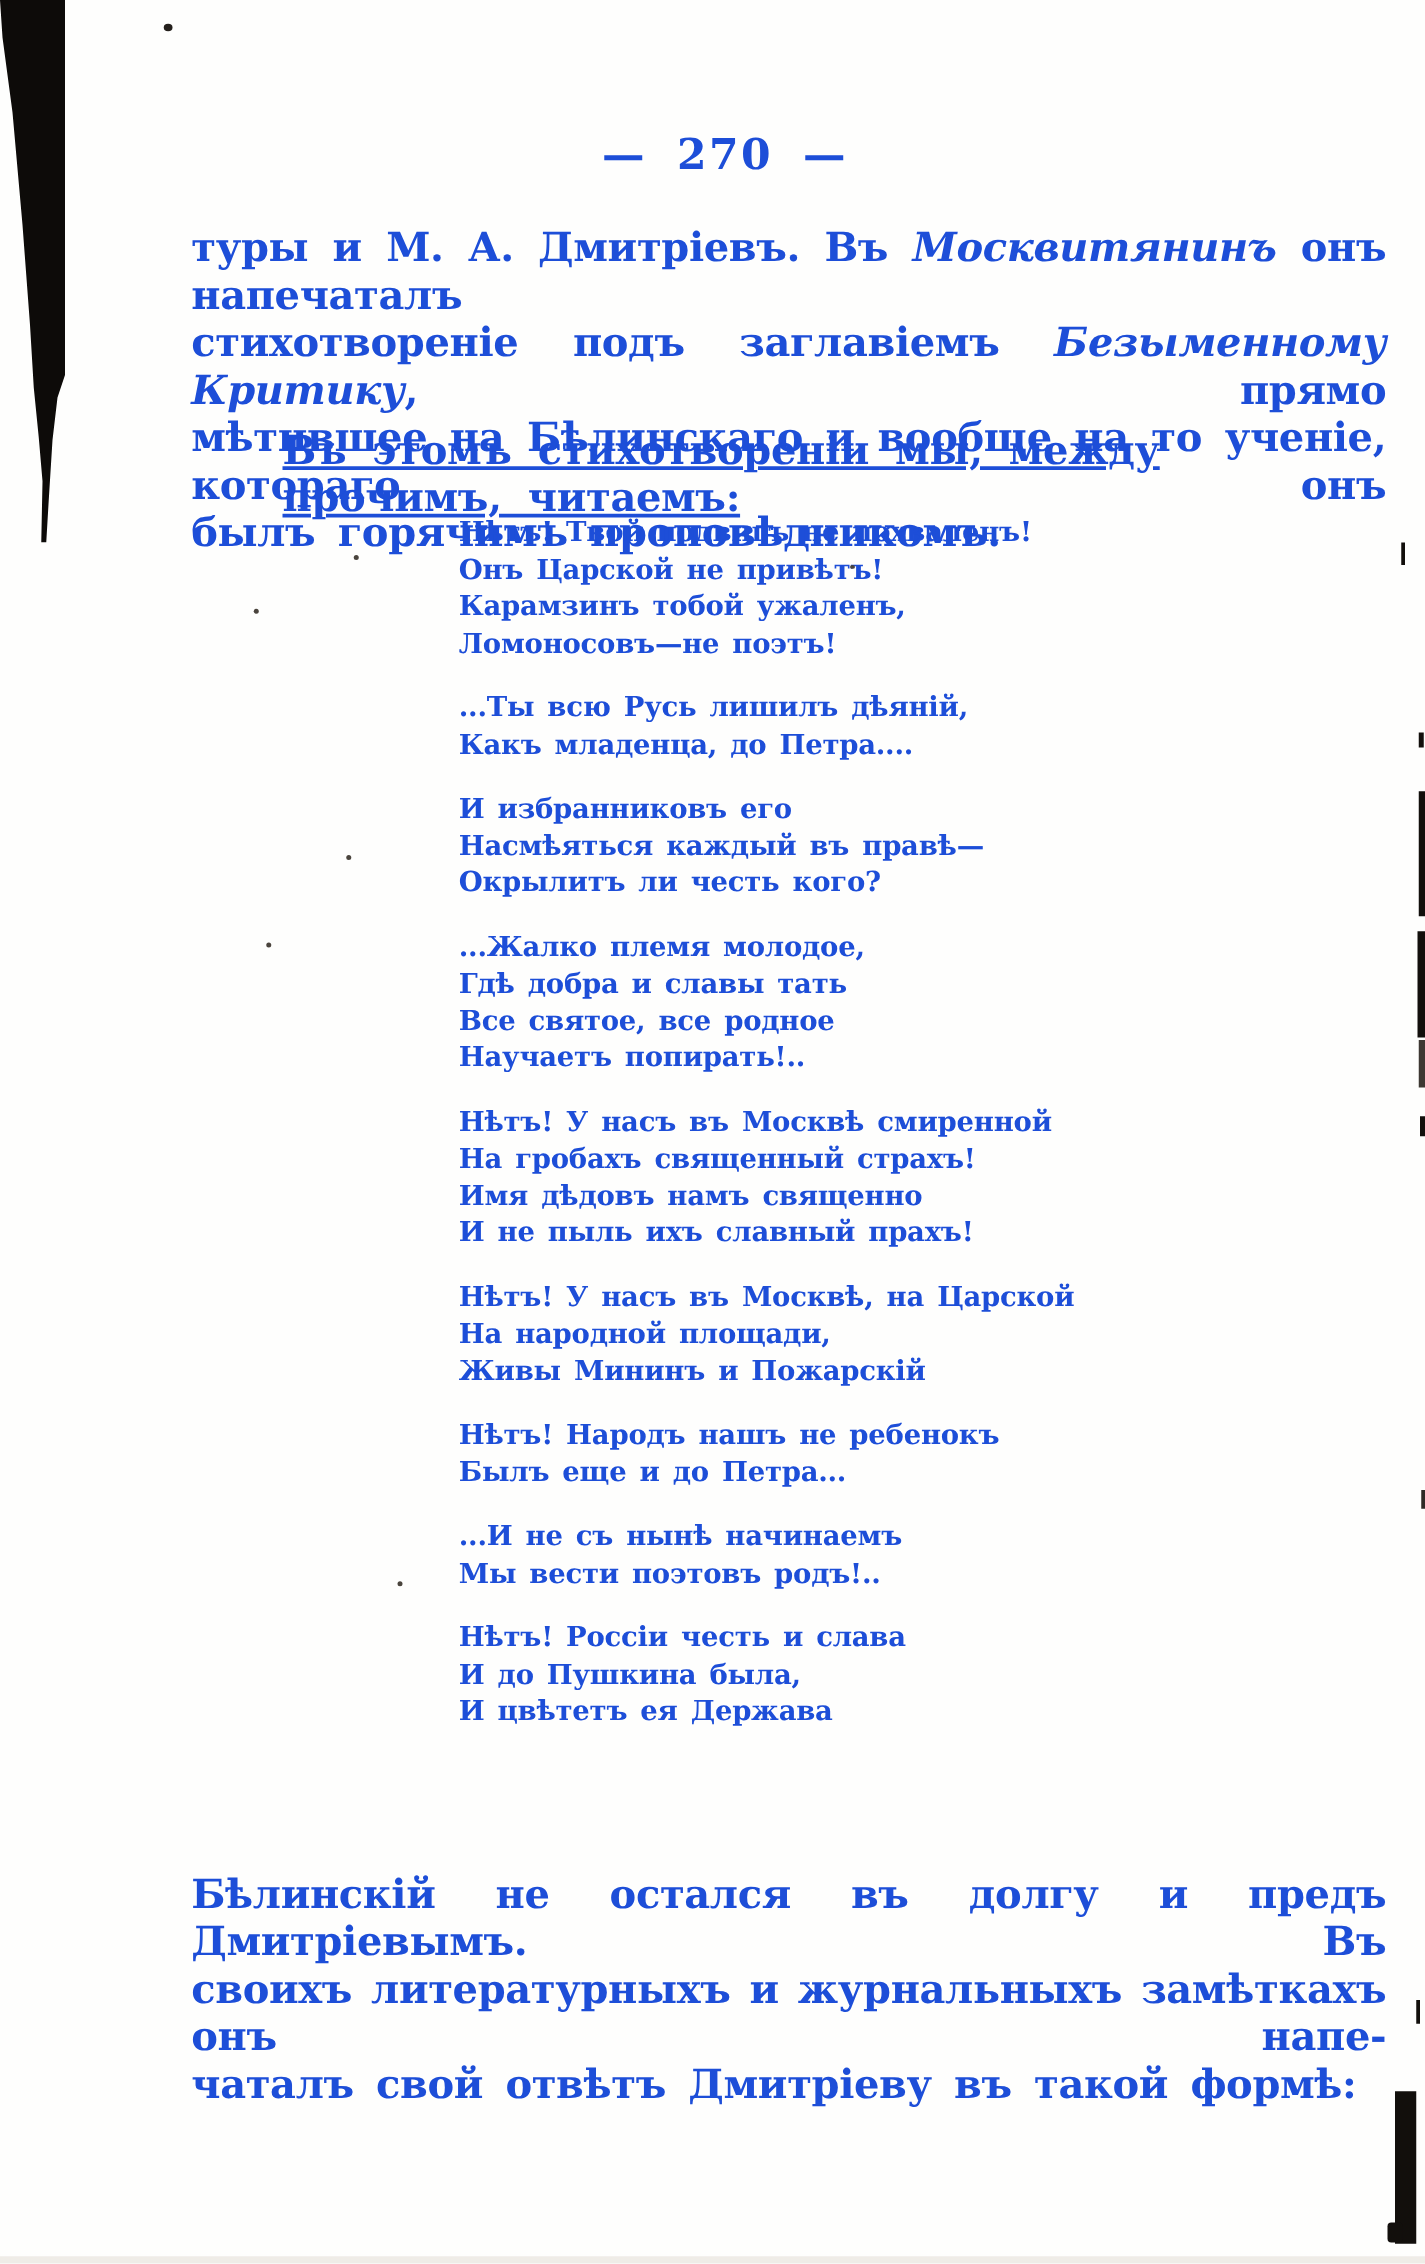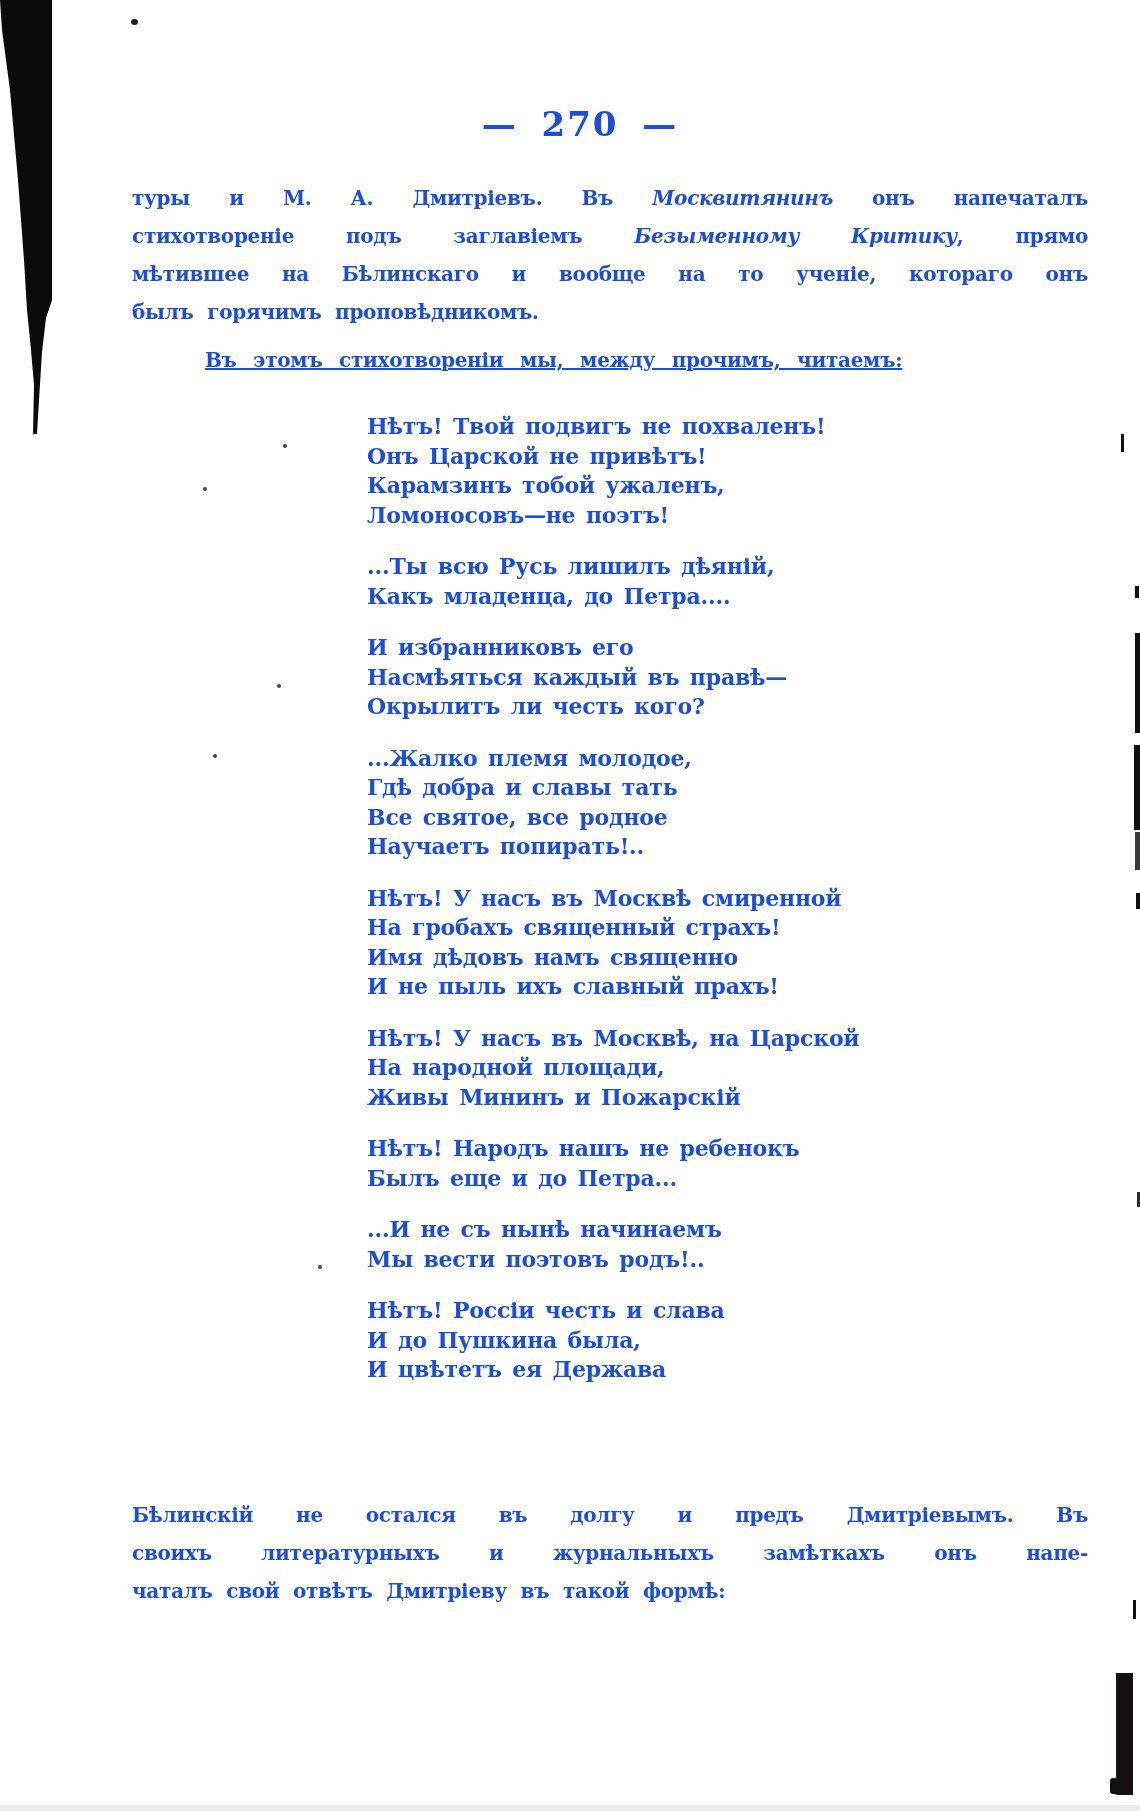--- a/index.html
+++ b/index.html
@@ -11,22 +11,22 @@
     font-family:"DejaVu Serif","Liberation Serif",serif;
     color:#1d4ed8;
     font-weight:700;
   }
   .page-number{
     position:absolute;top:104px;left:20px;width:1120px;
     text-align:center;font-size:34px;line-height:40px;
     letter-spacing:2px;word-spacing:10px;
   }
   .prose{
-    position:absolute;left:132px;width:956px;
-    font-size:20px;line-height:38px;letter-spacing:-0.3px;
+    position:absolute;left:153px;width:956px;
+    font-size:32px;line-height:38px;letter-spacing:-0.3px;
   }
   #para1{top:179px;}
   #para2{top:341px;text-decoration:underline;}
   #para3{top:1496px;}
   .tline{white-space:normal;}
   .tline.just{text-align:justify;text-align-last:justify;}
   .tline.endline{word-spacing:7px;}
   .tline.ind{padding-left:73px;word-spacing:10px;}
   .it{font-style:italic;}
   .poem{

